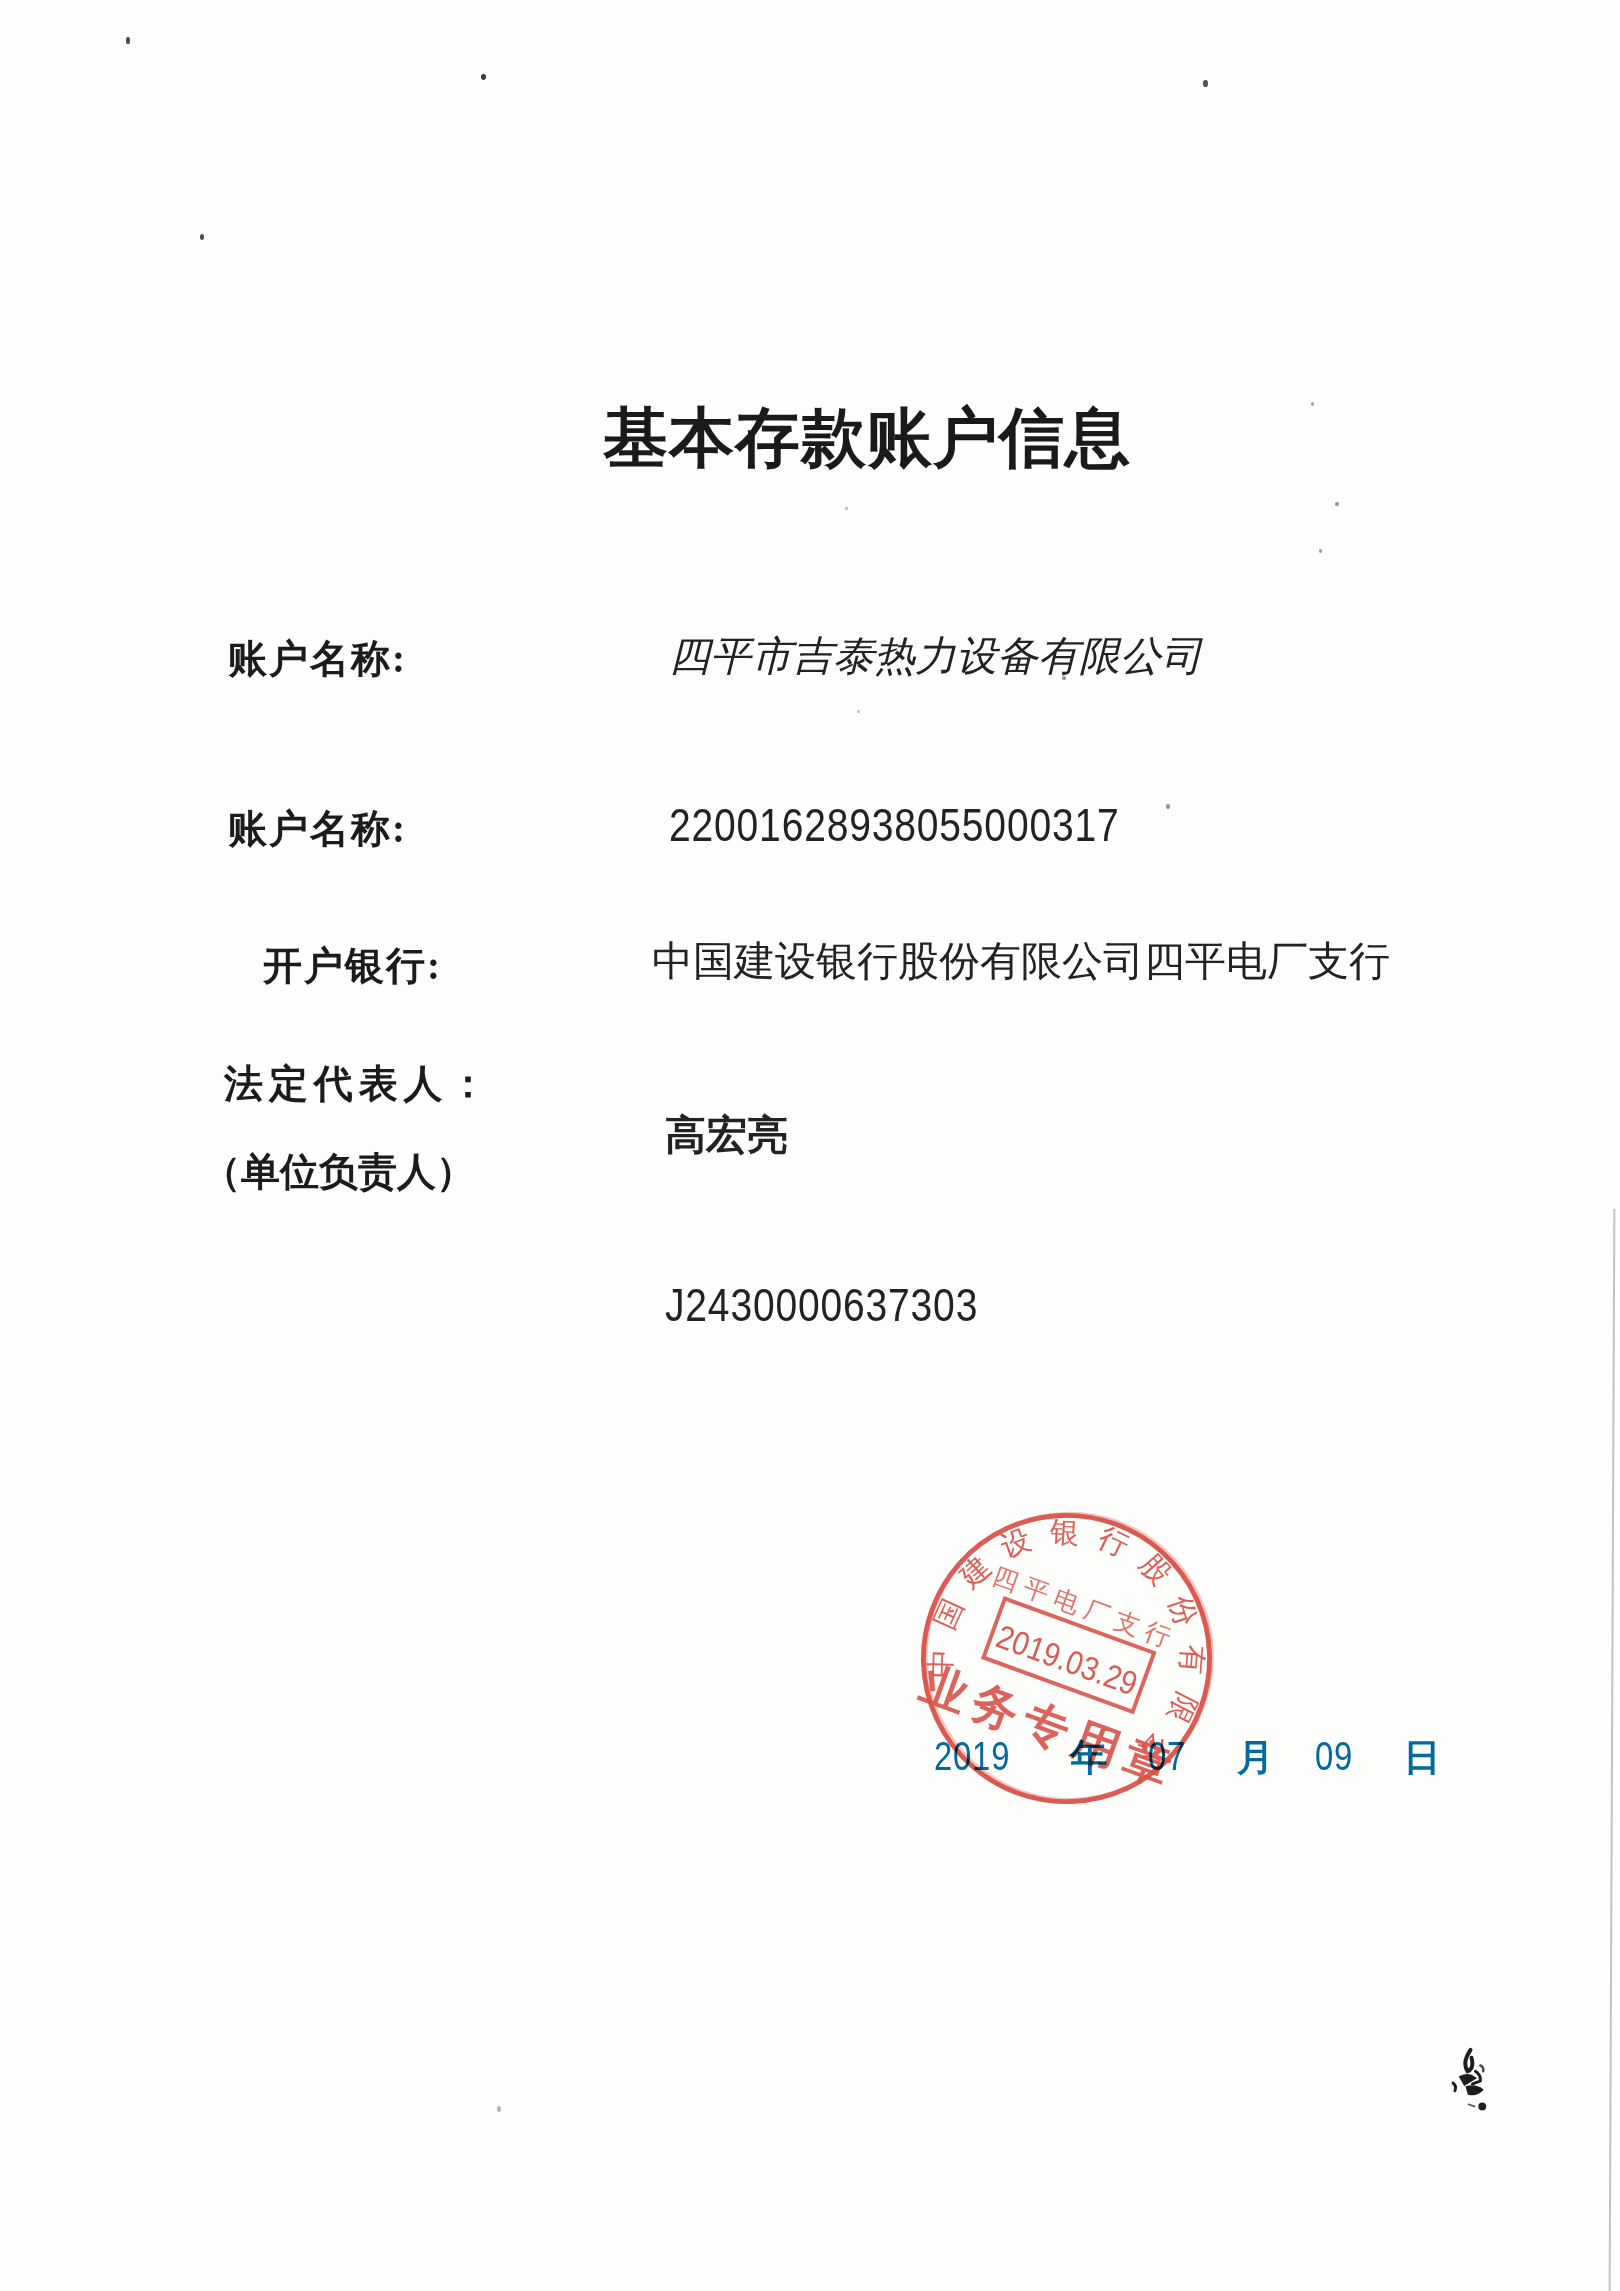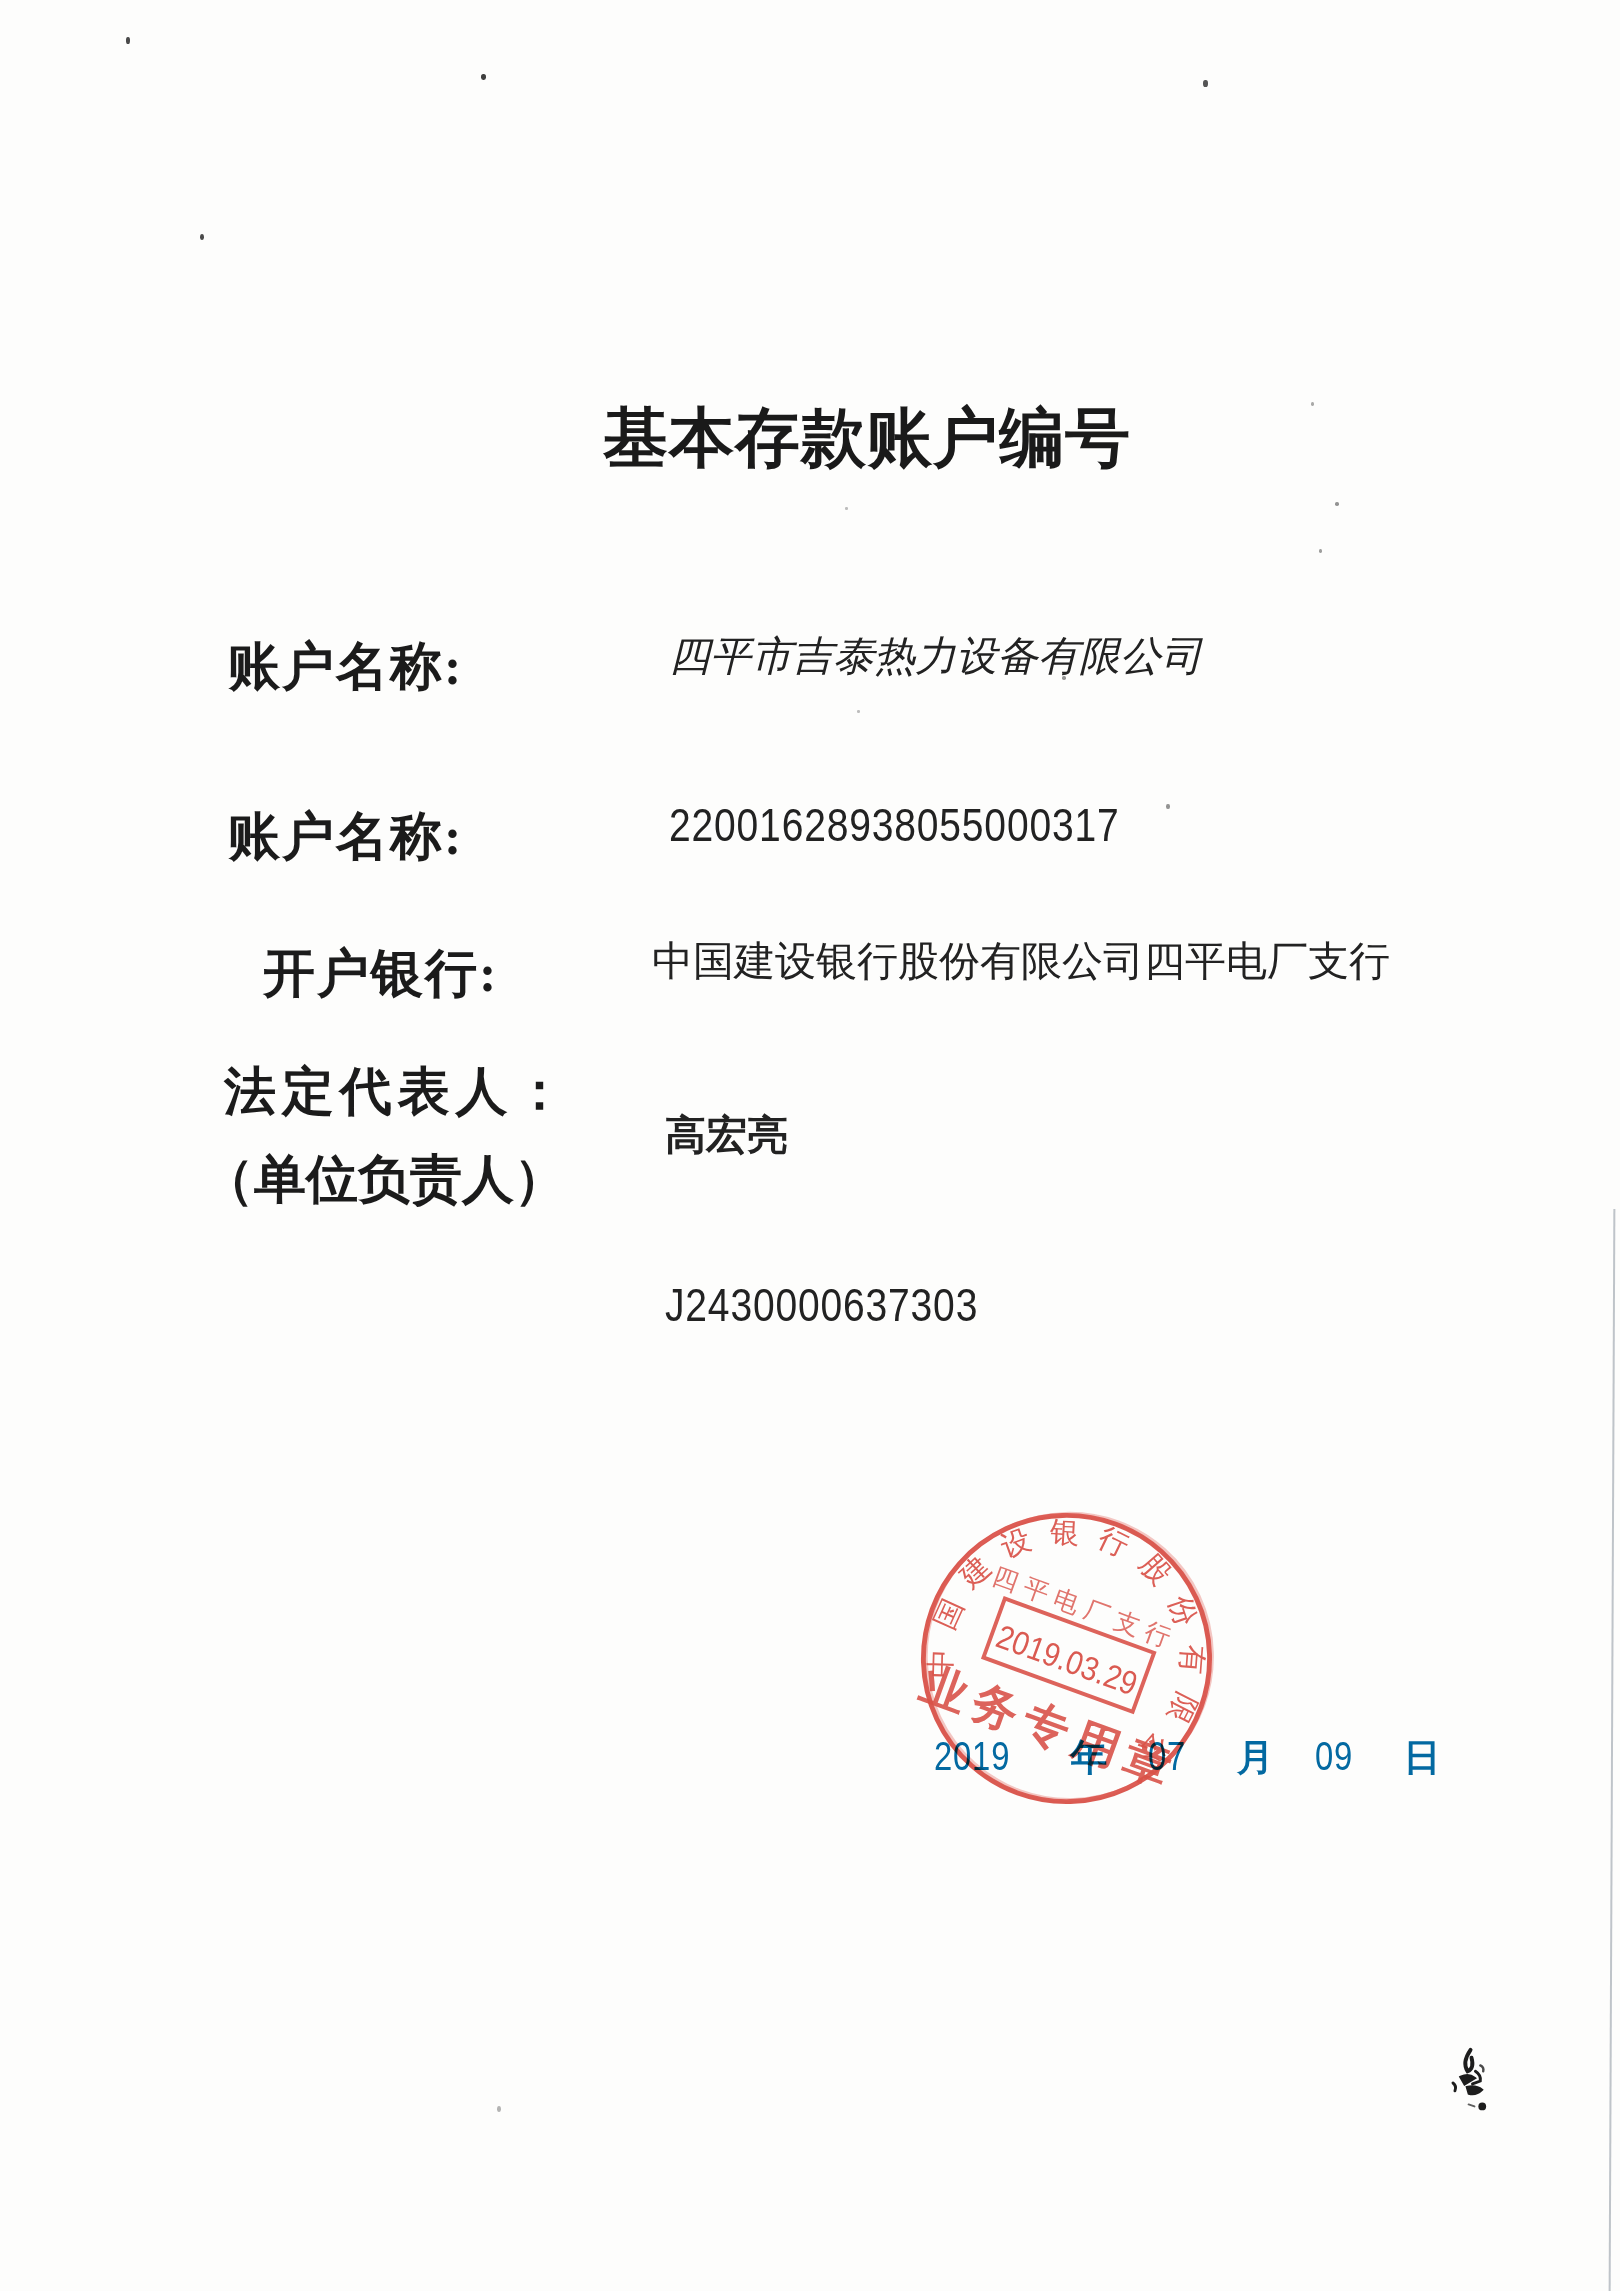--- a/index.html
+++ b/index.html
@@ -11,21 +11,21 @@
     font-family:"Liberation Serif","DejaVu Serif",serif;
     color:#1e1e1e;
   }
   .doc-title{
     position:absolute;left:603px;top:394px;
     font-size:65px;font-weight:700;letter-spacing:1px;
     color:#1a1a1a;white-space:nowrap;
   }
   .lbl{
     position:absolute;
-    font-size:52px;font-weight:700;color:#1b1b1b;
+    font-size:39px;font-weight:700;color:#1b1b1b;
     white-space:nowrap;letter-spacing:2px;
   }
   .val{
     position:absolute;
     font-size:41px;font-weight:400;color:#222;
     white-space:nowrap;letter-spacing:0px;
   }
   .num{
     font-family:"Liberation Sans","DejaVu Sans",sans-serif;
     font-size:47px;letter-spacing:1px;
@@ -52,21 +52,21 @@
     transform:rotate(0.25deg);
   }
   .speck{position:absolute;background:#2a2a2a;border-radius:45%;}
   .smudge{position:absolute;left:1443px;top:2044px;}
 </style>
 </head>
 <body>
 
 <div class="page">
 
-  <div class="doc-title">基本存款账户编号</div>
+  <div class="doc-title">基本存款账户信息</div>
 
   <div class="lbl" style="left:228px;top:632px;">账户名称:</div>
   <div class="val" style="left:669px;top:629px;font-style:italic;">四平市吉泰热力设备有限公司</div>
 
   <div class="lbl" style="left:228px;top:802px;">账户名称:</div>
   <div class="val num" style="left:669px;top:797px;">22001628938055000317</div>
 
   <div class="lbl" style="left:227px;top:939px;margin-left:36px;">开户银行:</div>
   <div class="val" style="left:652px;top:934px;">中国建设银行股份有限公司四平电厂支行</div>
 

